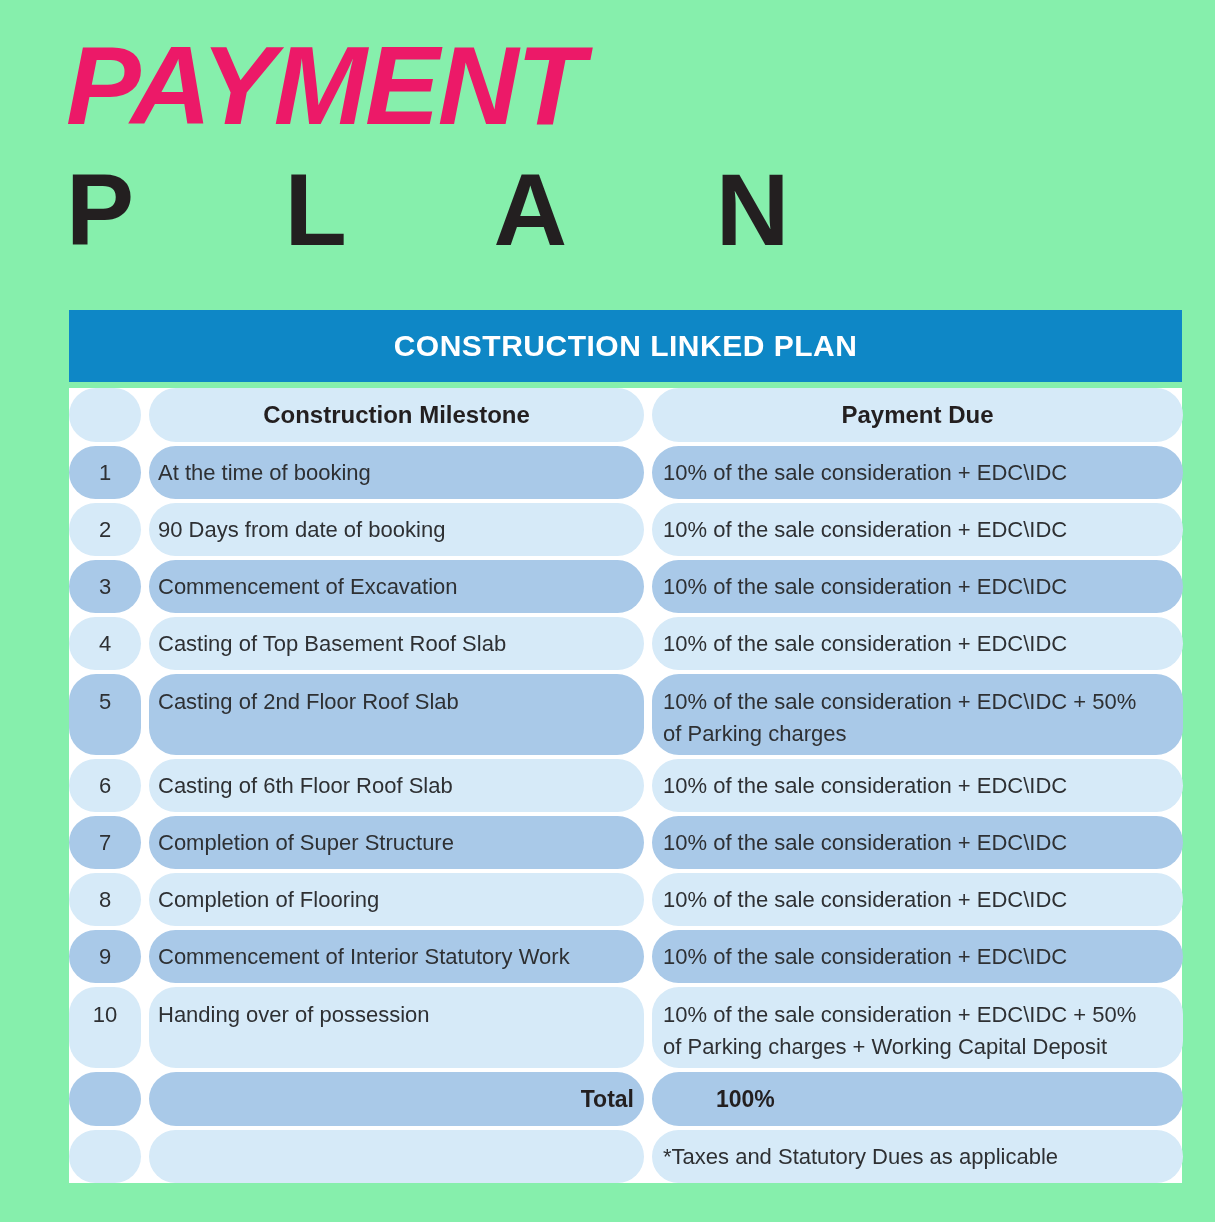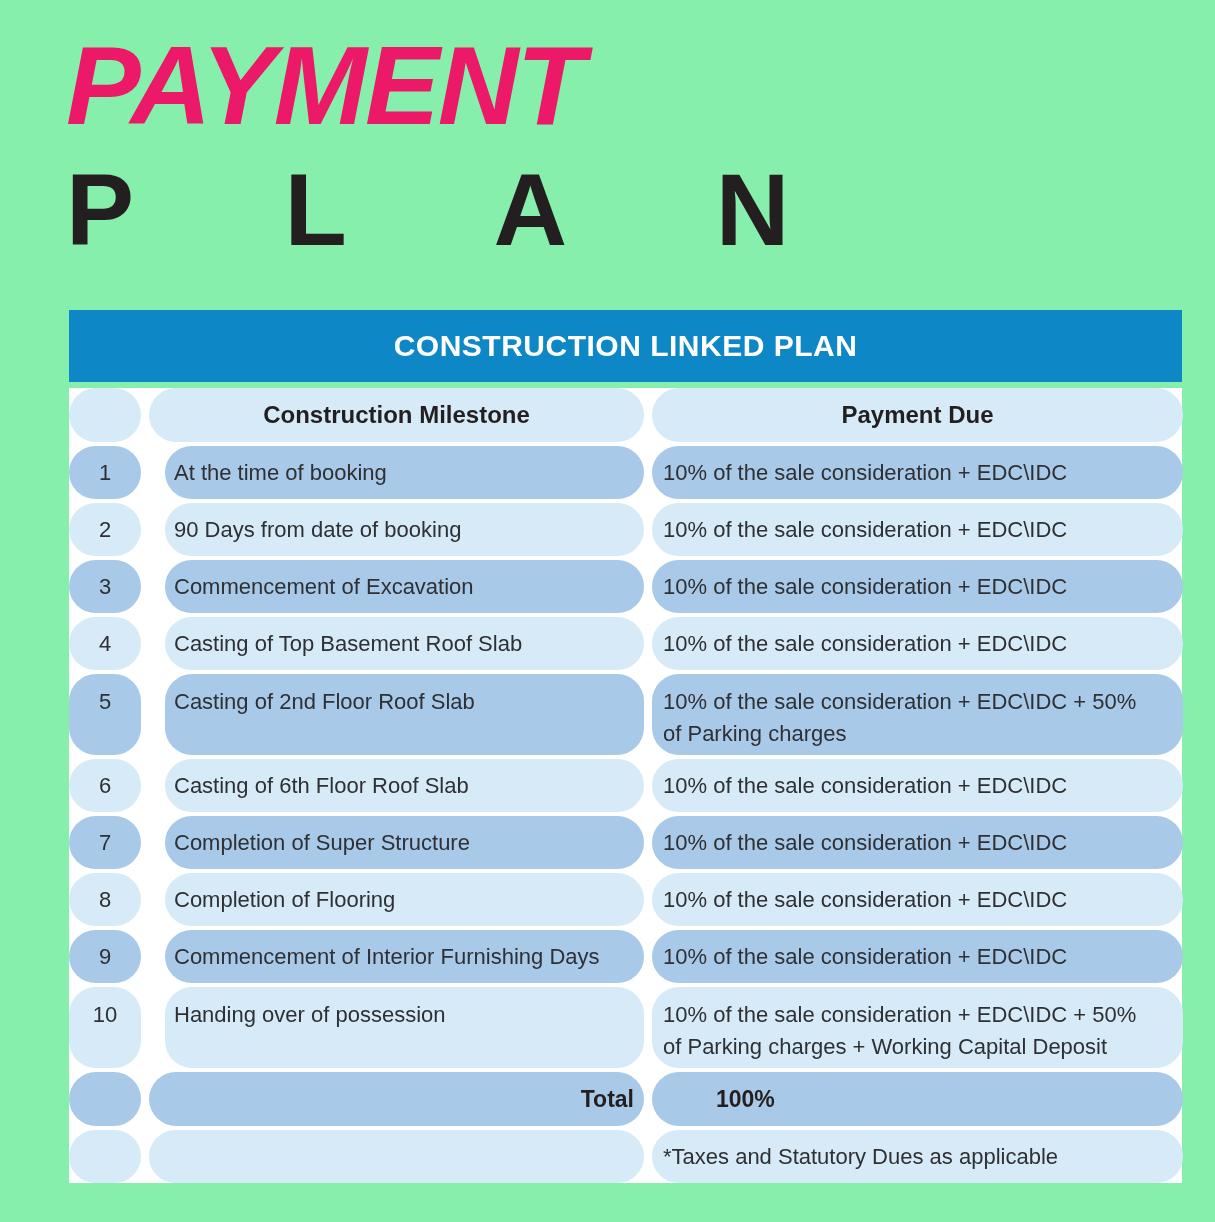--- a/index.html
+++ b/index.html
@@ -68,21 +68,21 @@
     display:flex;
     align-items:center;
     font-size:22px;
     line-height:32px;
     color:var(--text-dark);
     border-radius:27px;
   }
   .medium{background:var(--row-medium);}
   .light{background:var(--row-light);}
   .num{justify-content:center;}
-  .milestone{padding-left:9px;padding-right:8px;margin-left:16px;}
+  .milestone{padding-left:9px;padding-right:8px;}
   .payment{padding-left:11px;padding-right:10px;white-space:pre-line;}
   .col-head{
     justify-content:center;
     font-weight:bold;
     font-size:24px;
     color:var(--heading-dark);
   }
   .top-align{align-items:flex-start;padding-top:12px;}
   .total-label{
     justify-content:flex-end;
@@ -146,21 +146,21 @@
 
       <div class="cell medium num">7</div>
       <div class="cell medium milestone">Completion of Super Structure</div>
       <div class="cell medium payment">10% of the sale consideration + EDC\IDC</div>
 
       <div class="cell light num">8</div>
       <div class="cell light milestone">Completion of Flooring</div>
       <div class="cell light payment">10% of the sale consideration + EDC\IDC</div>
 
       <div class="cell medium num">9</div>
-      <div class="cell medium milestone">Commencement of Interior Furnishing Days</div>
+      <div class="cell medium milestone">Commencement of Interior Statutory Work</div>
       <div class="cell medium payment">10% of the sale consideration + EDC\IDC</div>
 
       <div class="cell light num top-align">10</div>
       <div class="cell light milestone top-align">Handing over of possession</div>
       <div class="cell light payment top-align">10% of the sale consideration + EDC\IDC + 50%
 of Parking charges + Working Capital Deposit</div>
 
       <div class="cell medium"></div>
       <div class="cell medium total-label">Total</div>
       <div class="cell medium payment total-value">100%</div>

